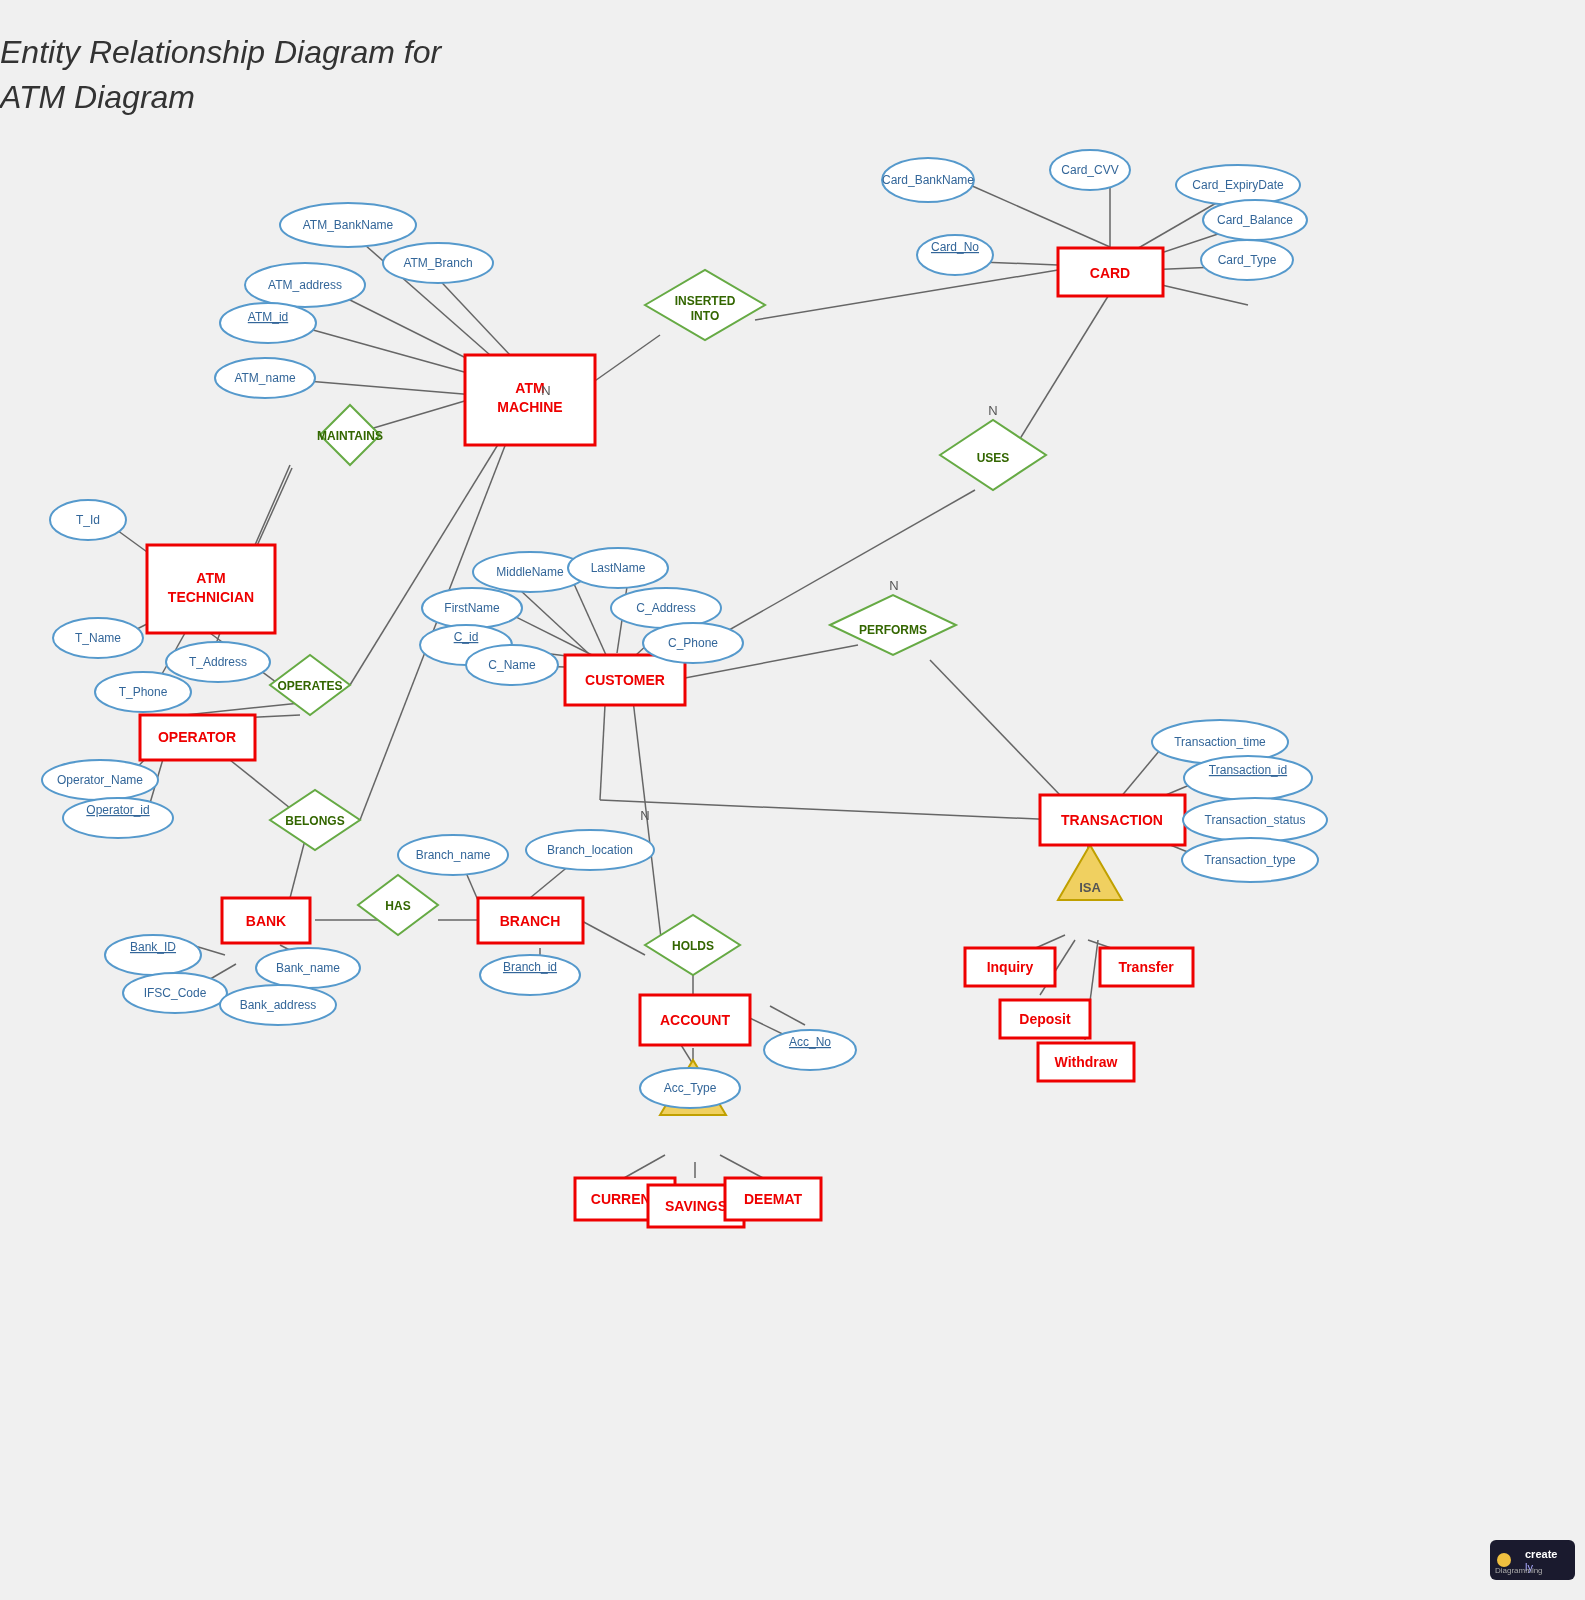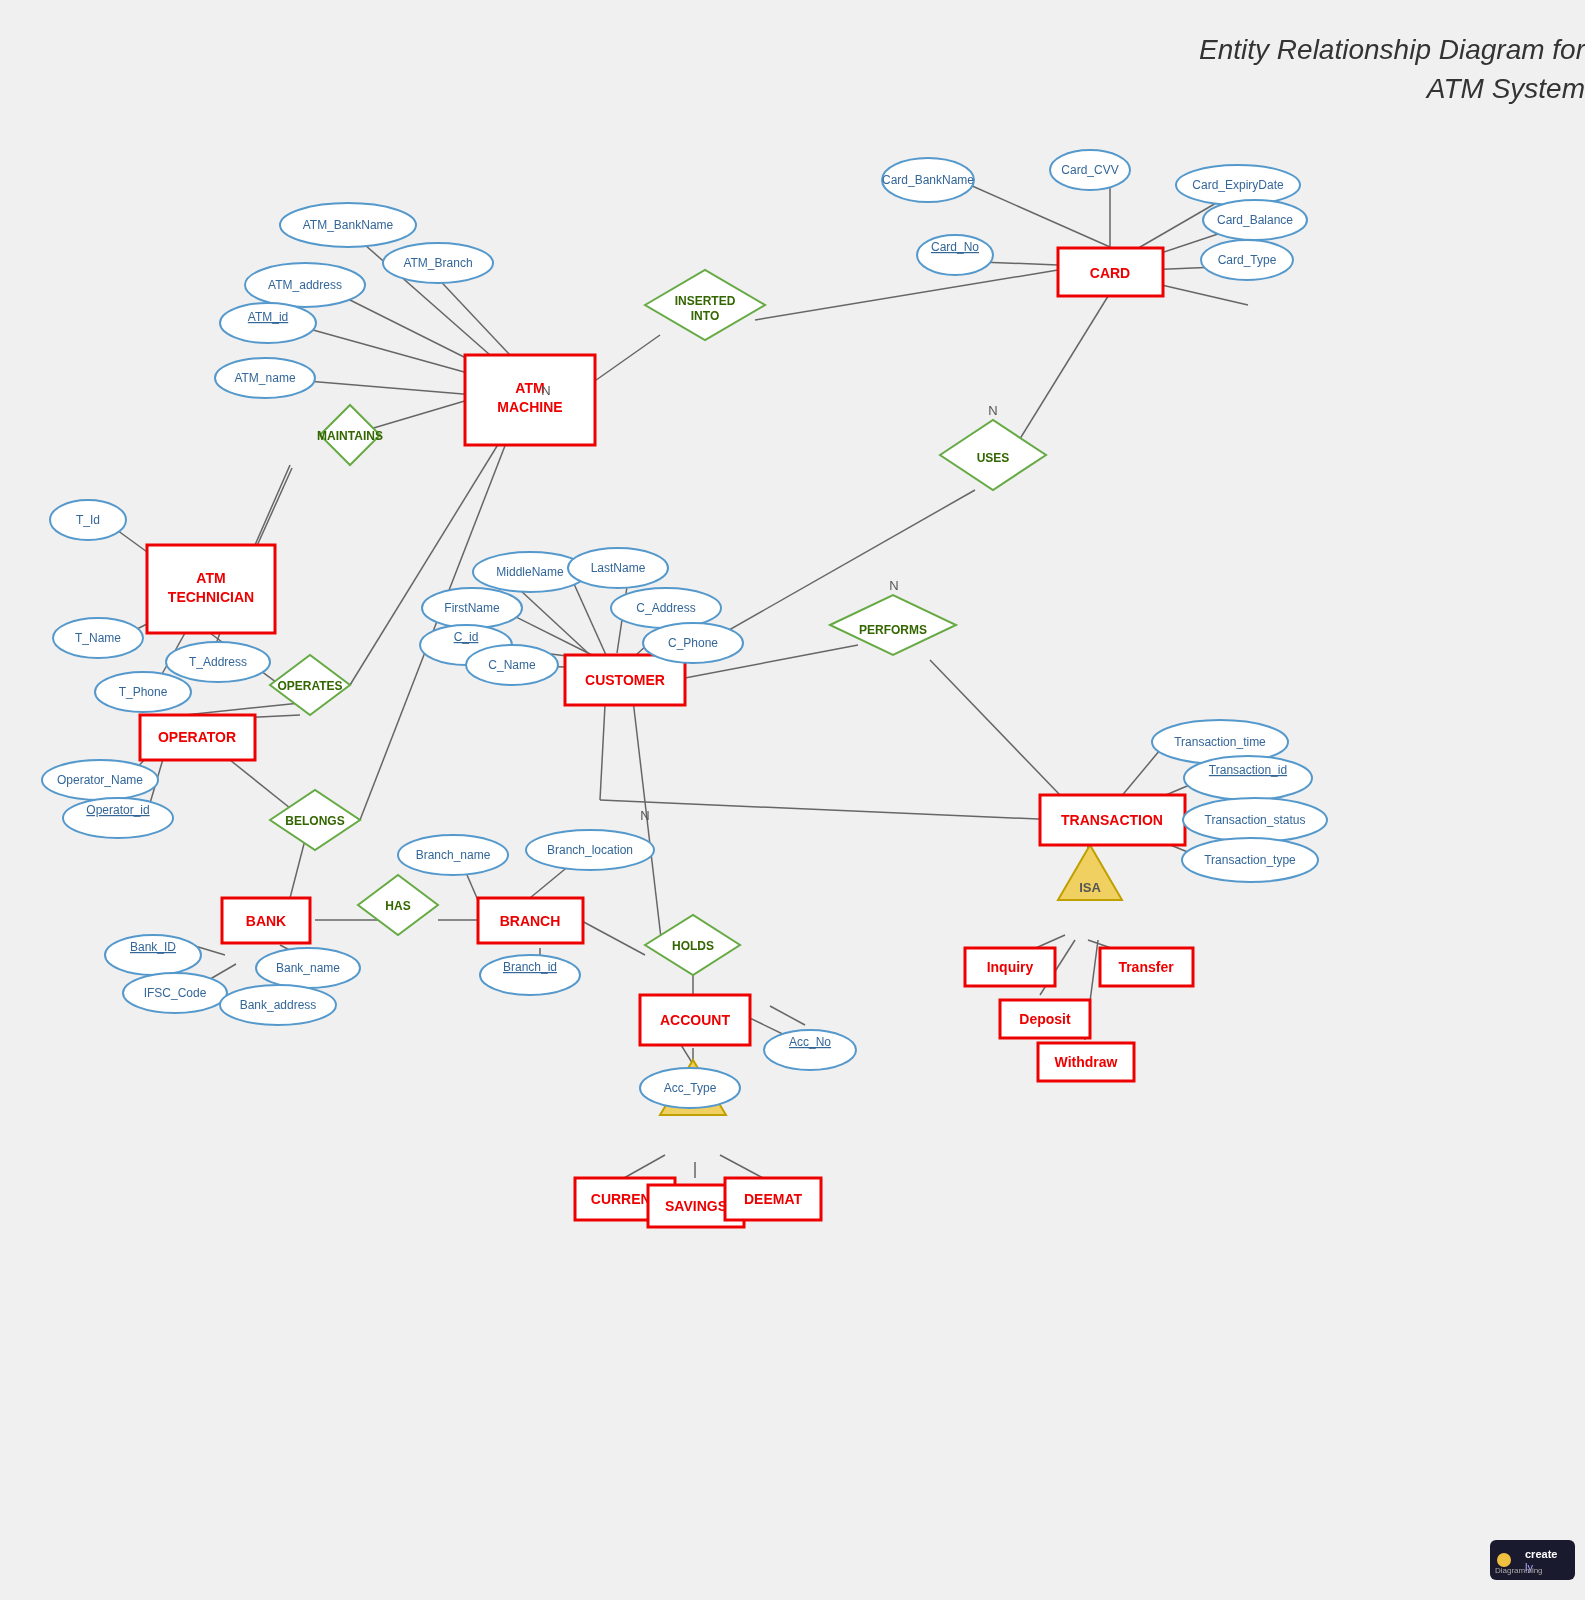--- a/index.html
+++ b/index.html
@@ -10,26 +10,26 @@
       min-height: 1600px;
     }
     .canvas {
       width: 1585px;
       height: 1600px;
       background: #f0f0f0;
       position: relative;
       overflow: hidden;
     }
     .title {
-      text-align: right;
+      text-align: left;
       position: absolute;
       top: 30px;
       left: 0; right: 0;
       font-style: italic;
-      font-size: 28px;
+      font-size: 32px;
       color: #333;
       line-height: 1.4;
     }
     svg.diagram {
       position: absolute;
       top: 0; left: 0;
       width: 1585px;
       height: 1600px;
     }
     
@@ -85,21 +85,21 @@
       stroke-width: 1.5;
       fill: none;
     }
   </style>
 </head>
 <body>
 
 <div class="canvas">
   <div class="title">
     <em>Entity Relationship Diagram for</em><br>
-    <em>ATM System</em>
+    <em>ATM Diagram</em>
   </div>
 
   <svg class="diagram">
 
     <line class="connector" x1="348" y1="230" x2="490" y2="355"></line>
 
     <line class="connector" x1="330" y1="290" x2="490" y2="370"></line>
 
     <line class="connector" x1="430" y1="270" x2="510" y2="355"></line>
 

